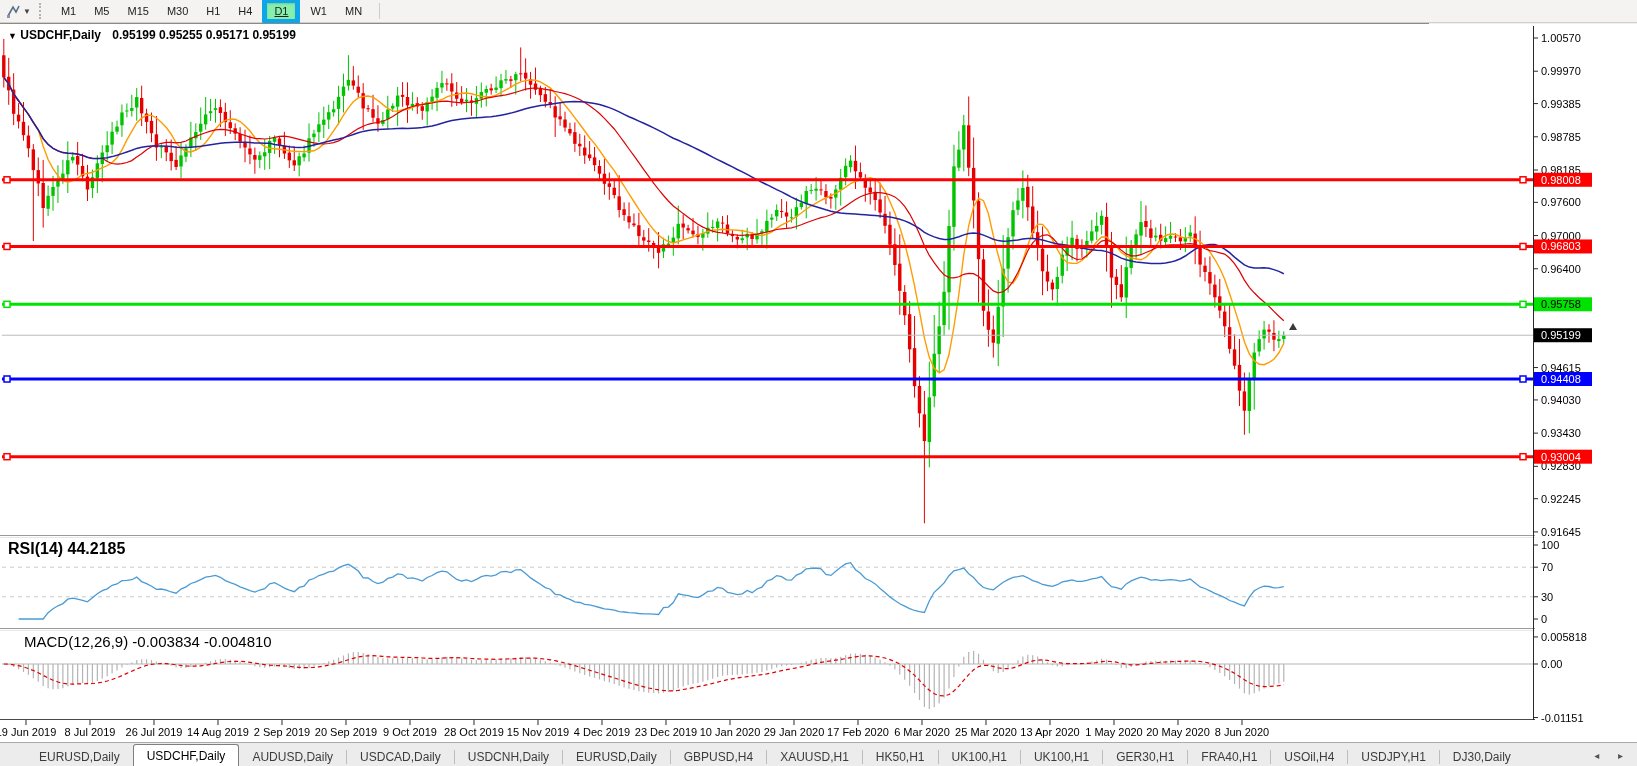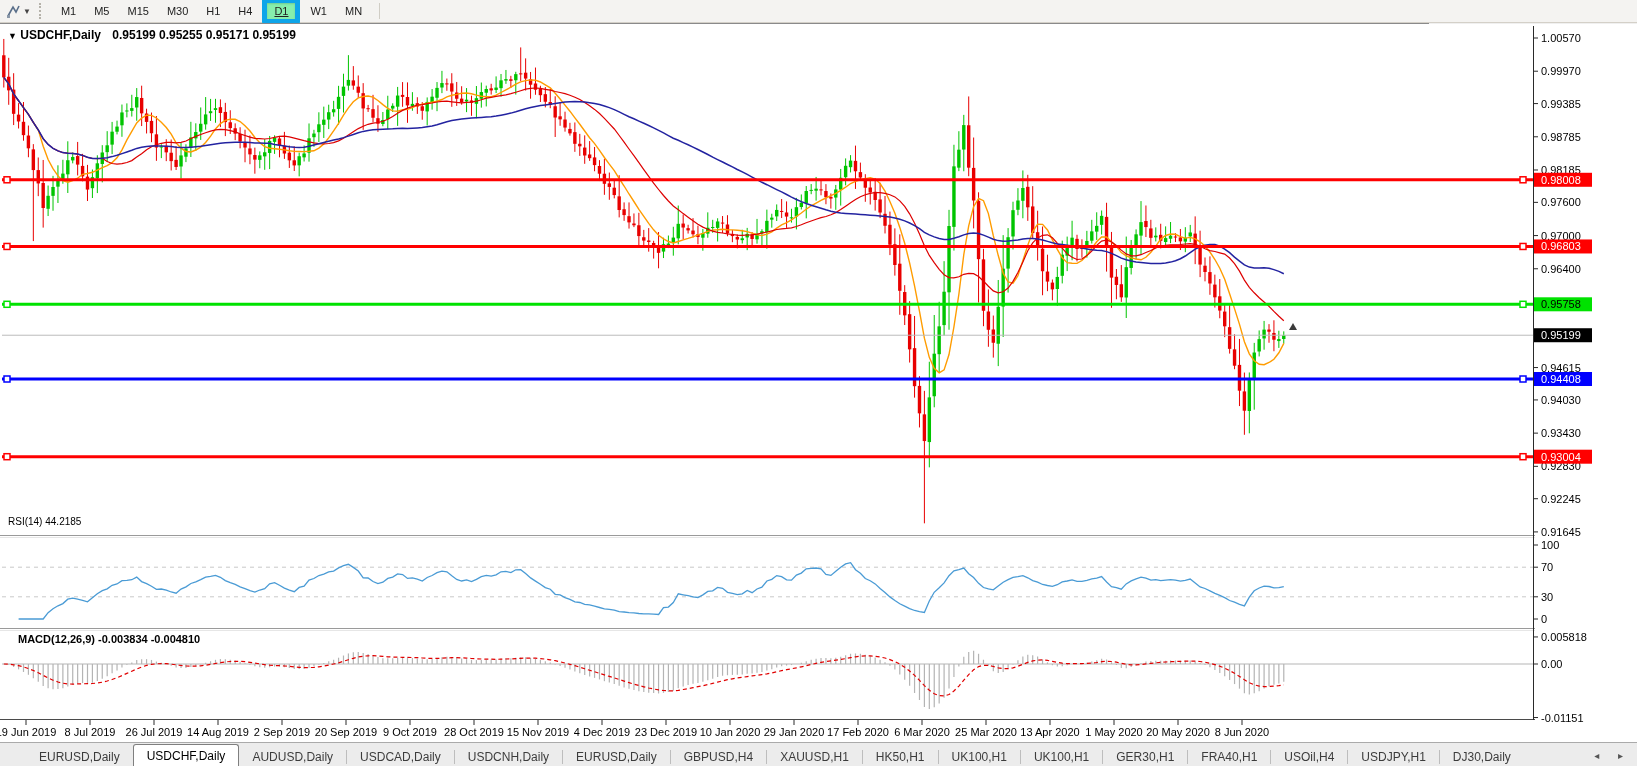--- a/index.html
+++ b/index.html
@@ -8,22 +8,22 @@
     display:flex;align-items:center;font-size:11px;color:#222;}
   .tool-icon{width:18px;height:16px;margin-left:4px;display:flex;align-items:center;justify-content:center;}
   .dd-arrow{font-size:8px;color:#444;margin:0 4px 0 1px;}
   .grip{width:5px;height:16px;border-left:2px dotted #b5b2aa;margin:0 6px 0 4px;}
   .tf-btn{padding:2px 7px;margin:12px 1px;border:1px solid transparent;border-radius:2px;cursor:default;}
   .tf-btn.active{background:#86efac;border:5px solid #0ea5e9;box-shadow:inset 0 1px 2px rgba(0,0,0,.15);text-decoration:underline;}
   .toolbar-sep{width:1px;height:16px;background:#d0cdc5;margin:0 8px;}
   .chart-window{position:relative;width:1429px;height:718px;background:#a3a3a3;border-top:1px solid #8a8a8a;text-align:right;}
   .overlay{position:absolute;font-size:12px;color:#000;white-space:nowrap;z-index:5;}
   #chart-title{left:8px;top:4px;font-weight:bold;}
-  #rsi-label{left:8px;top:492px;font-weight:normal;font-size:10px;}
-  #macd-label{left:18px;top:609px;font-weight:bold;font-size:11px;}
+  #rsi-label{left:8px;top:516px;font-weight:bold;font-size:16px;}
+  #macd-label{left:24px;top:609px;font-weight:normal;font-size:15px;}
   .tabbar{height:26px;background:#ececec;border-top:1px solid #aaa;display:flex;
     align-items:flex-end;font-size:12px;color:#3c3c3c;position:relative;}
   .tab{padding:4px 13px 5px 13px;cursor:pointer;white-space:nowrap;}
   .tab.active{background:#fff;border:1px solid #7f7f7f;border-bottom:1px solid #fff;
     border-radius:3px 3px 0 0;color:#000;margin-bottom:0;}
   .tab-div{width:1px;height:14px;background:#bdbdbd;margin-bottom:5px;}
   .tab-spacer{width:26px;}
   .tab-scroll{position:absolute;right:6px;top:7px;color:#555;font-size:10px;letter-spacing:8px;cursor:pointer;}
   svg text{font-family:"Liberation Sans",sans-serif;}
 </style>

